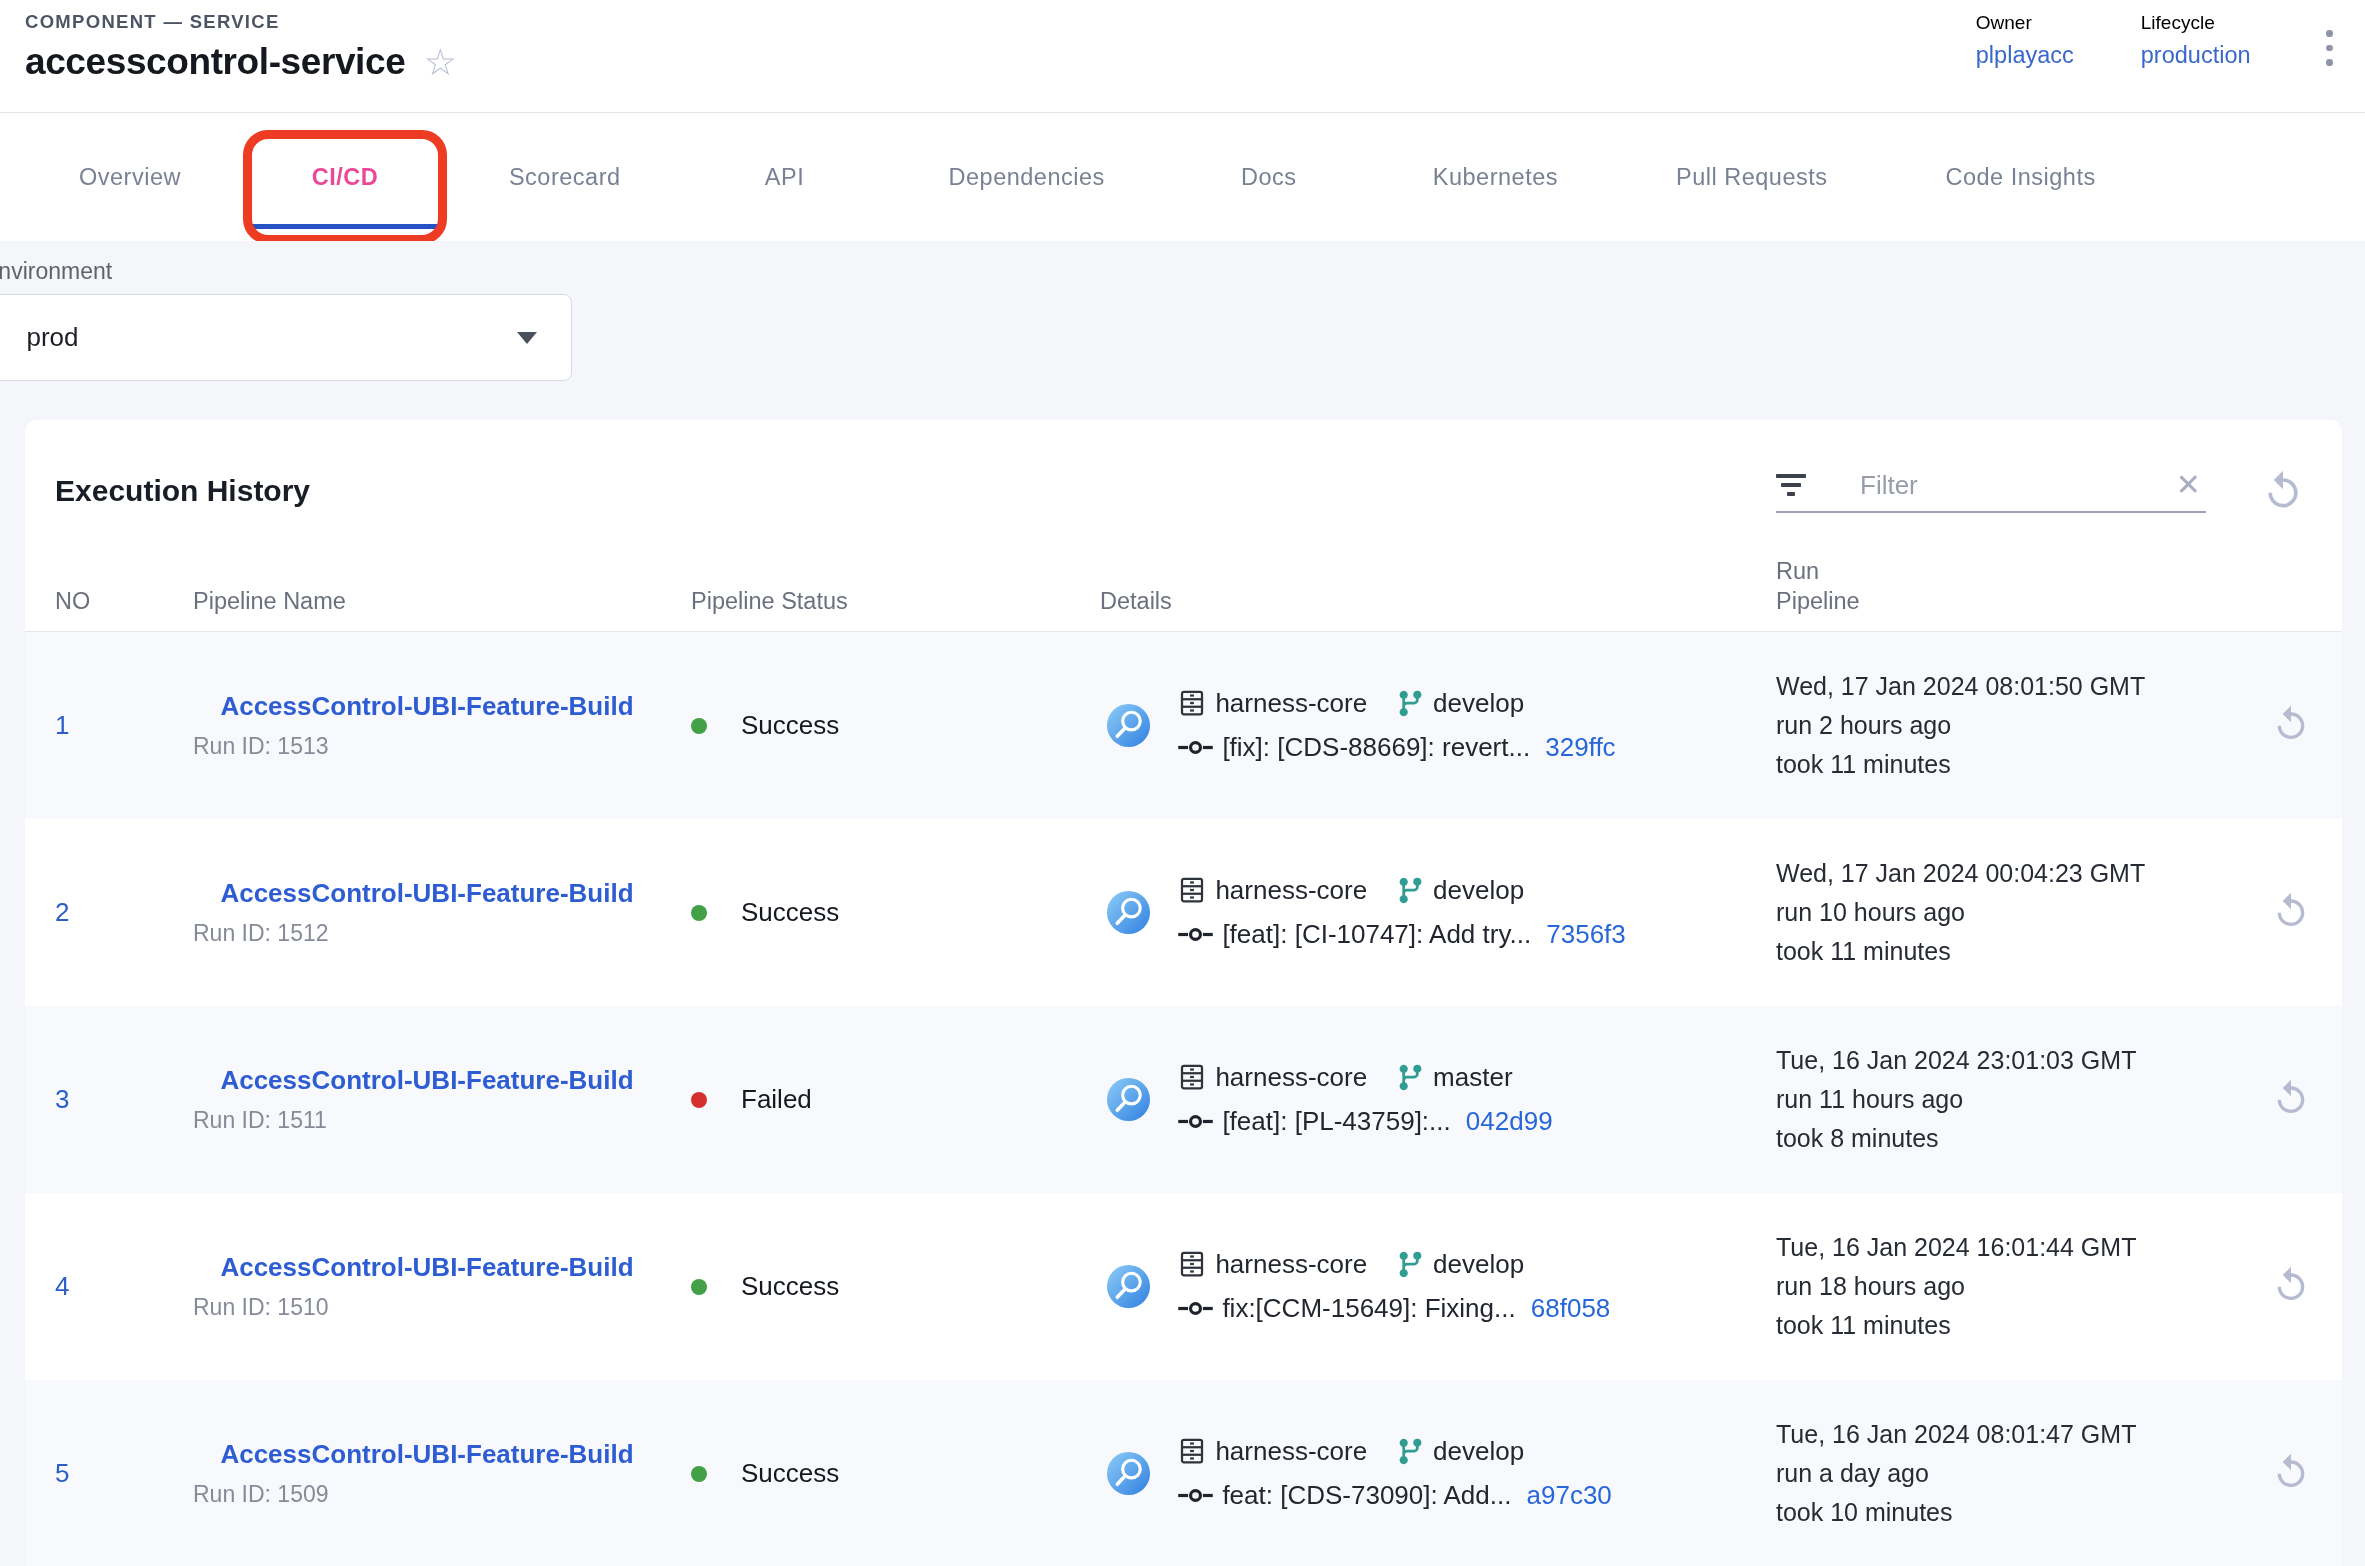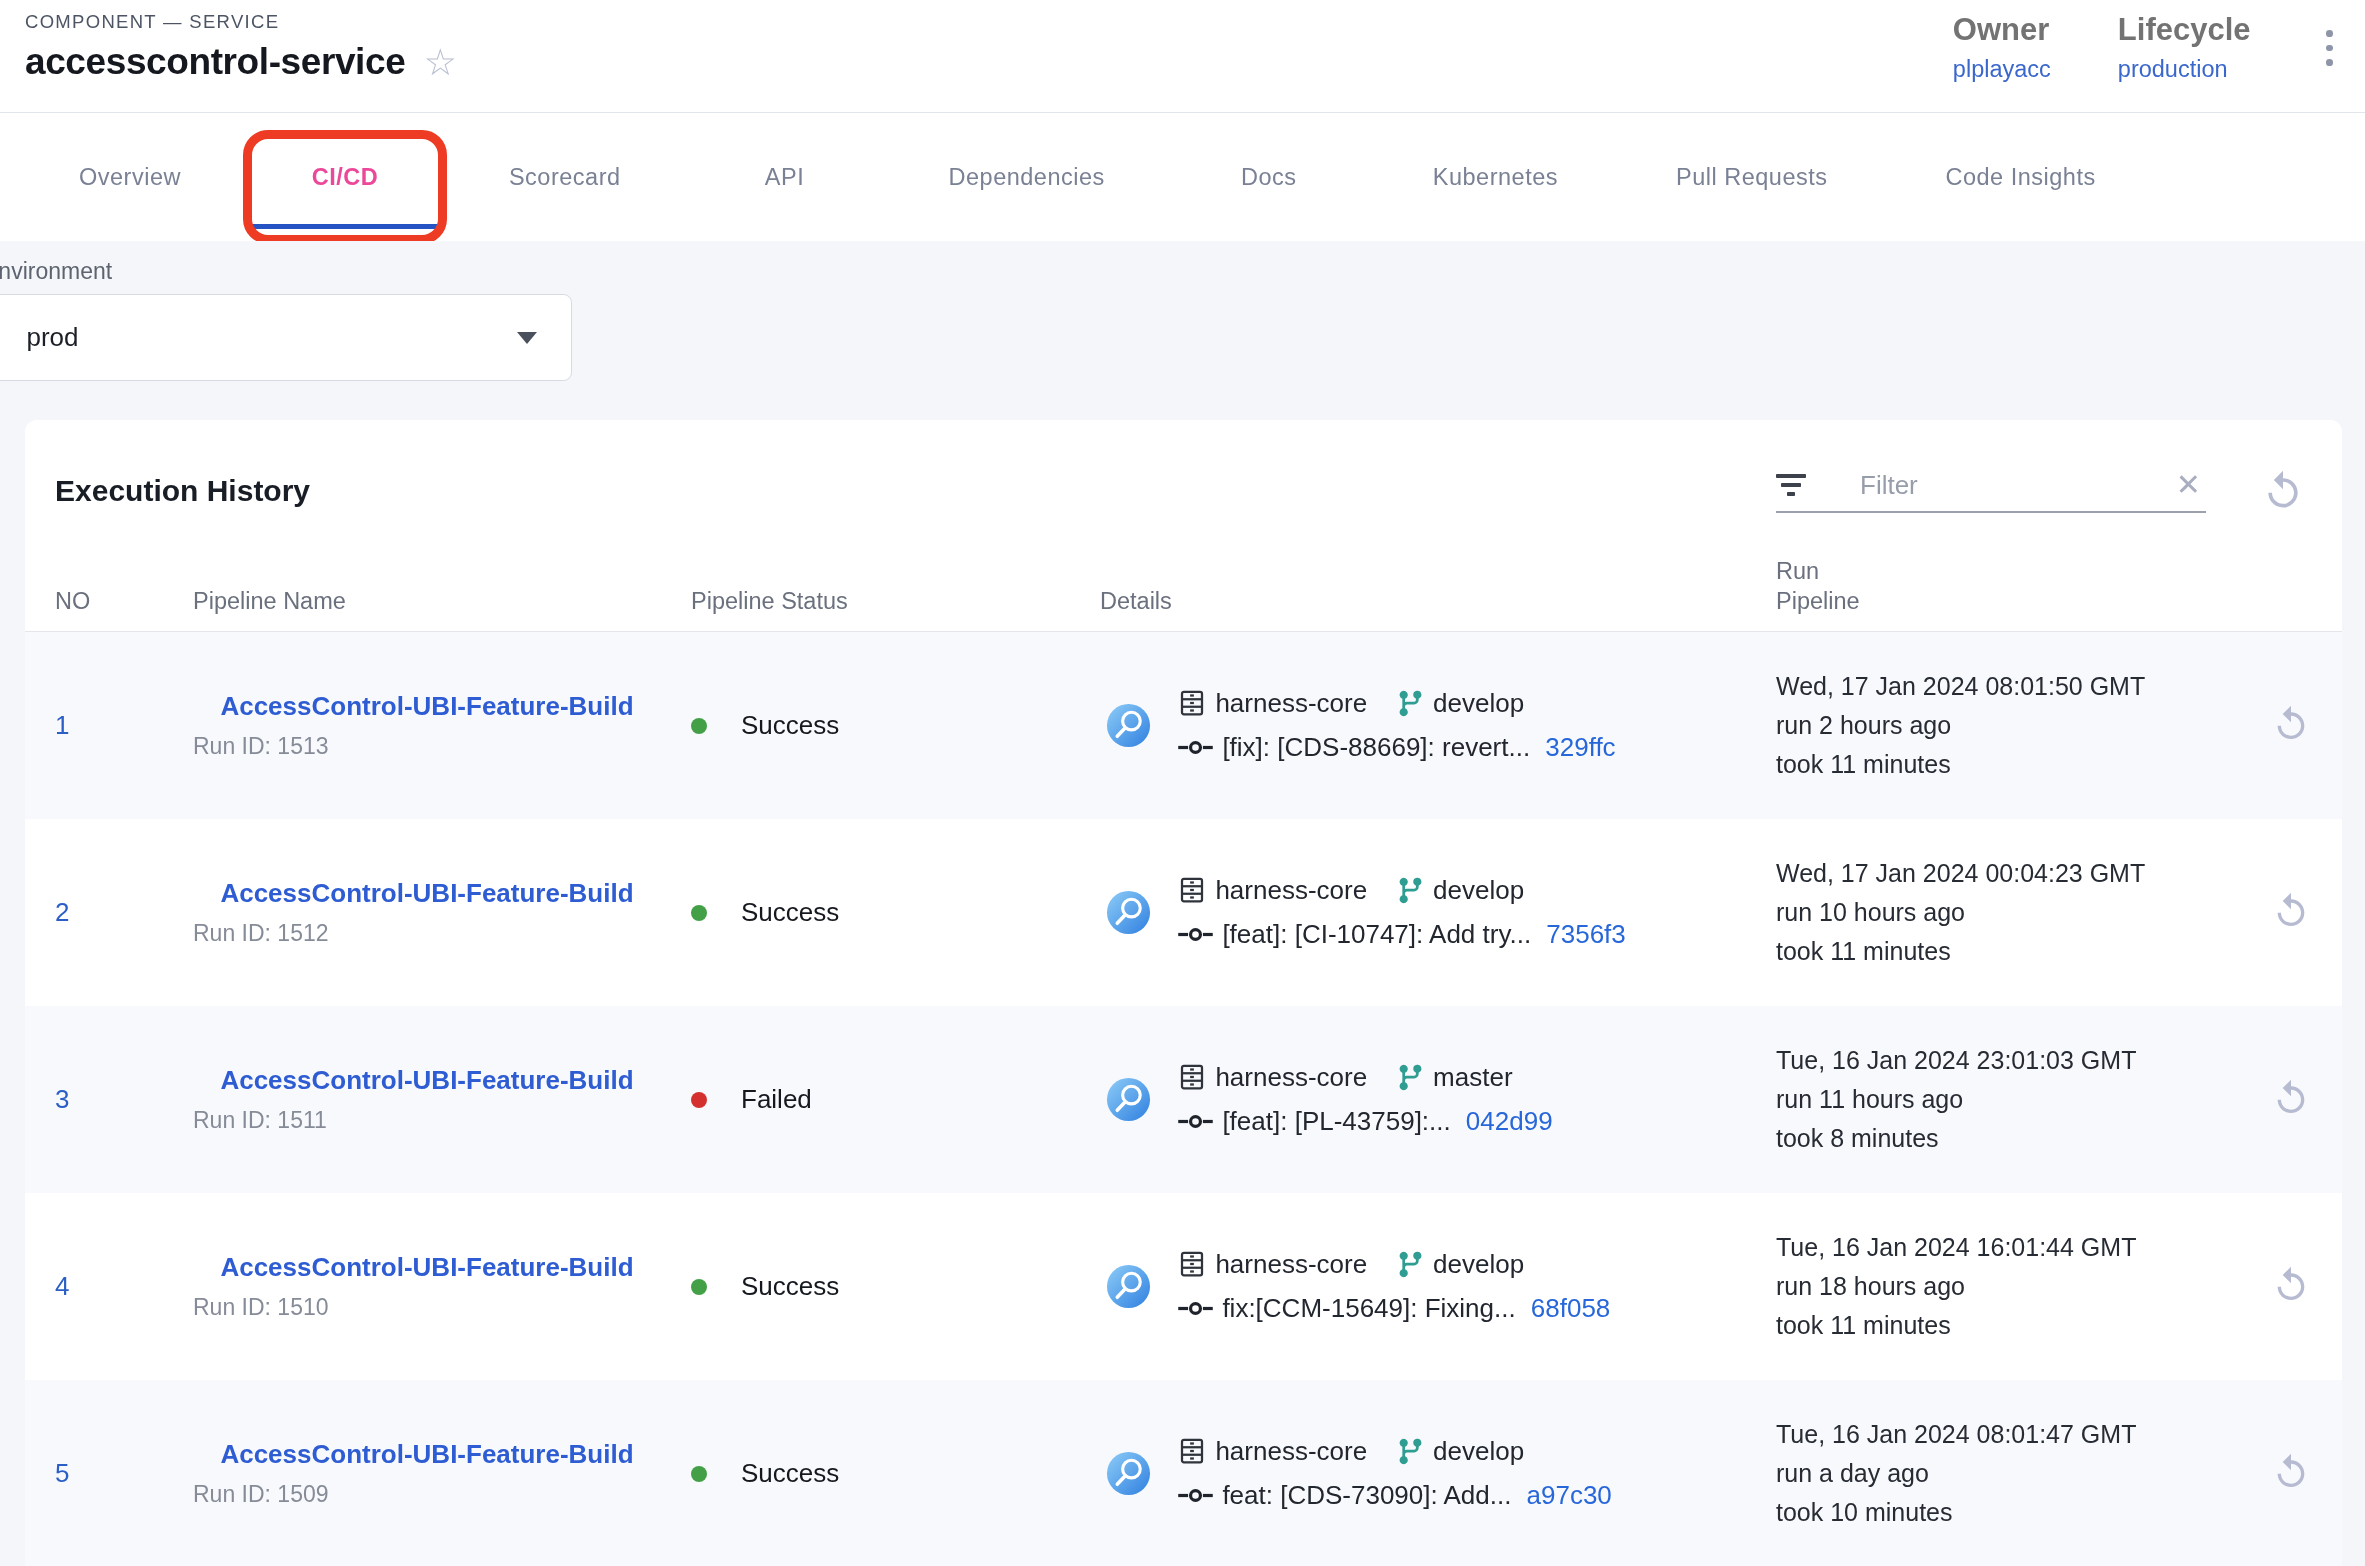--- a/index.html
+++ b/index.html
@@ -2,27 +2,27 @@
 <html style="font-size:13.5px"><head>
 <meta charset="utf-8">
 <style>
   * { margin:0; padding:0; box-sizing:border-box; }
   html,body { width:2366px; height:1567px; overflow:hidden; background:#f5f6fa;
               font-family:"Liberation Sans", sans-serif; color:#15181e; }
 
   
   .page-header { background:#fff; height:113px; border-bottom:1.7px solid #e3e5ec;
                  position:relative; padding:11px 0 0 25px; }
-  .eyebrow { font-size:18.5px; letter-spacing:1.3px; color:#4d5565; font-weight:400; }
+  .eyebrow { font-size:18.5px; letter-spacing:1.3px; color:#4d5565; font-weight:700; }
   .title-row { display:flex; align-items:center; gap:18.5px; margin-top:8.4px; }
   .page-title { font-size:37px; font-weight:700; color:#15181e; letter-spacing:-0.4px; }
   .star { font-size:37px; color:#b9bfd2; line-height:1; cursor:pointer; }
   .header-right { position:absolute; top:11.8px; right:25px; display:flex; gap:67px; align-items:flex-start; }
   .meta-block { display:flex; flex-direction:column; gap:8.4px; }
-  .meta-label { font-size:31px; font-weight:700; color:#737373; }
+  .meta-label { font-size:19px; font-weight:400; color:#000000; }
   .meta-value { font-size:23.5px; color:#3a67cc; }
   .kebab { display:flex; flex-direction:column; gap:7.6px; padding:11.8px 8.4px; margin-top:6.7px; cursor:pointer; }
   .kebab span { width:6.7px; height:6.7px; border-radius:50%; background:#8f95a8; }
 
   
   .tabs { background:#fff; height:128px; display:flex; align-items:stretch; padding-left:20px; }
   .tab { position:relative; min-width:210px; padding:0 59px; display:flex; align-items:center;
          justify-content:center; font-size:23.5px; font-weight:500; letter-spacing:0.5px;
          color:#7a8194; cursor:pointer; white-space:nowrap; }
   .tab.active { color:#ec4899; font-weight:700; }

